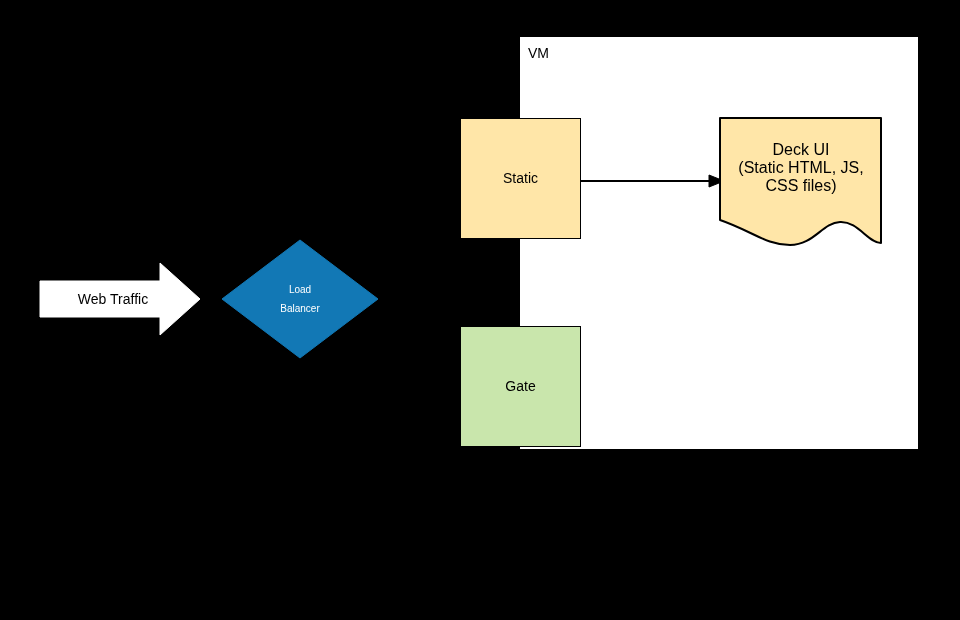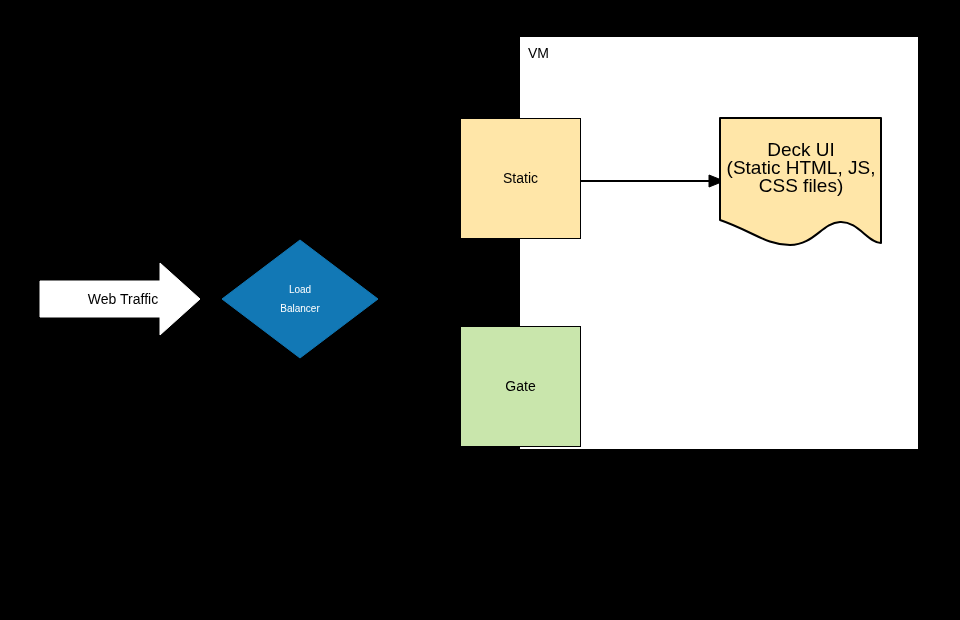--- a/index.html
+++ b/index.html
@@ -81,21 +81,21 @@
     left: 0;
     top: 0;
     display: block;
   }
   .deck-label {
     position: absolute;
     left: 0;
     top: 26px;
     width: 166px;
     text-align: center;
-    font-size: 19px;
+    font-size: 16px;
     line-height: 18px;
     color: #000000;
     white-space: pre-line;
     pointer-events: none;
   }
 
   
   .diamond-wrap {
     position: absolute;
     left: 221px;
@@ -135,21 +135,21 @@
     height: 76px;
   }
   .traffic-arrow svg {
     position: absolute;
     left: 0;
     top: 0;
     display: block;
   }
   .traffic-label {
     position: absolute;
-    left: 14px;
+    left: 4px;
     top: 0;
     width: 142px;
     height: 76px;
     display: flex;
     align-items: center;
     justify-content: center;
     font-size: 14px;
     line-height: 17px;
     color: #000000;
     white-space: nowrap;

